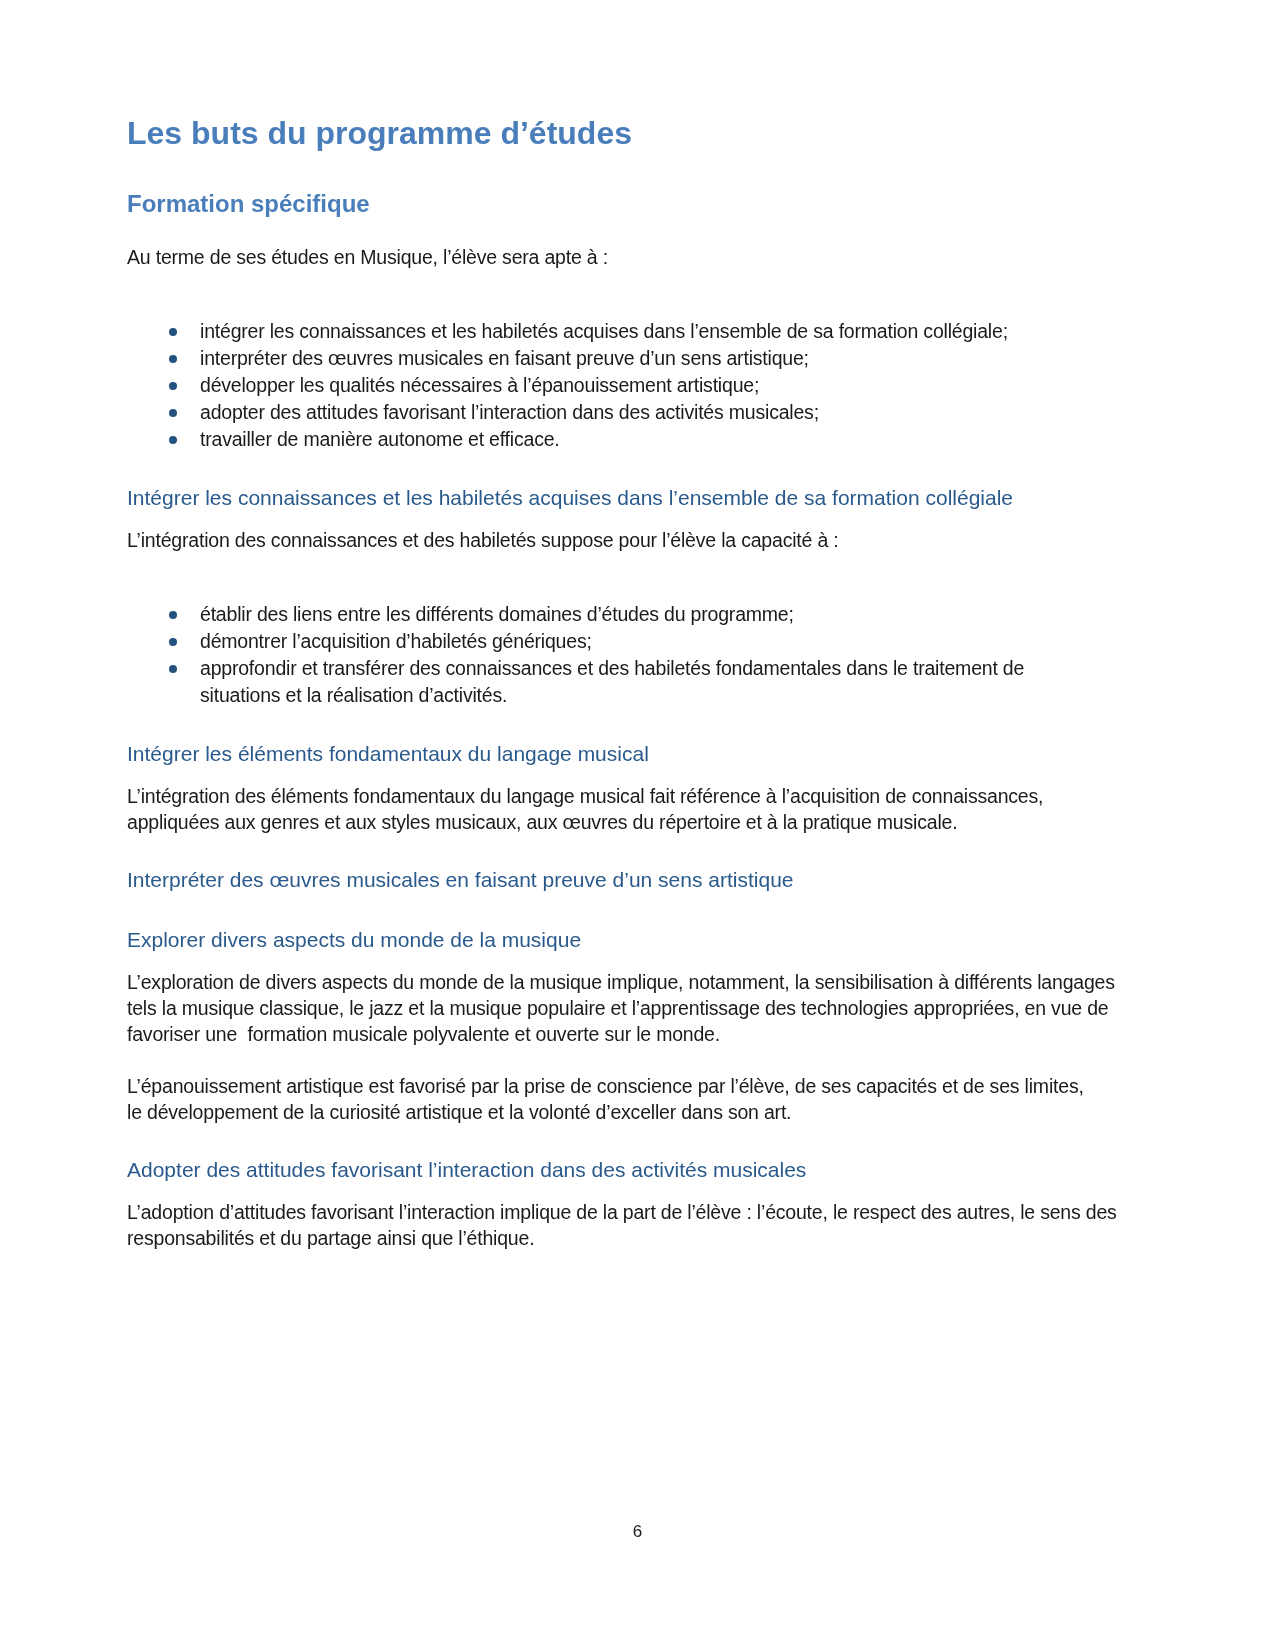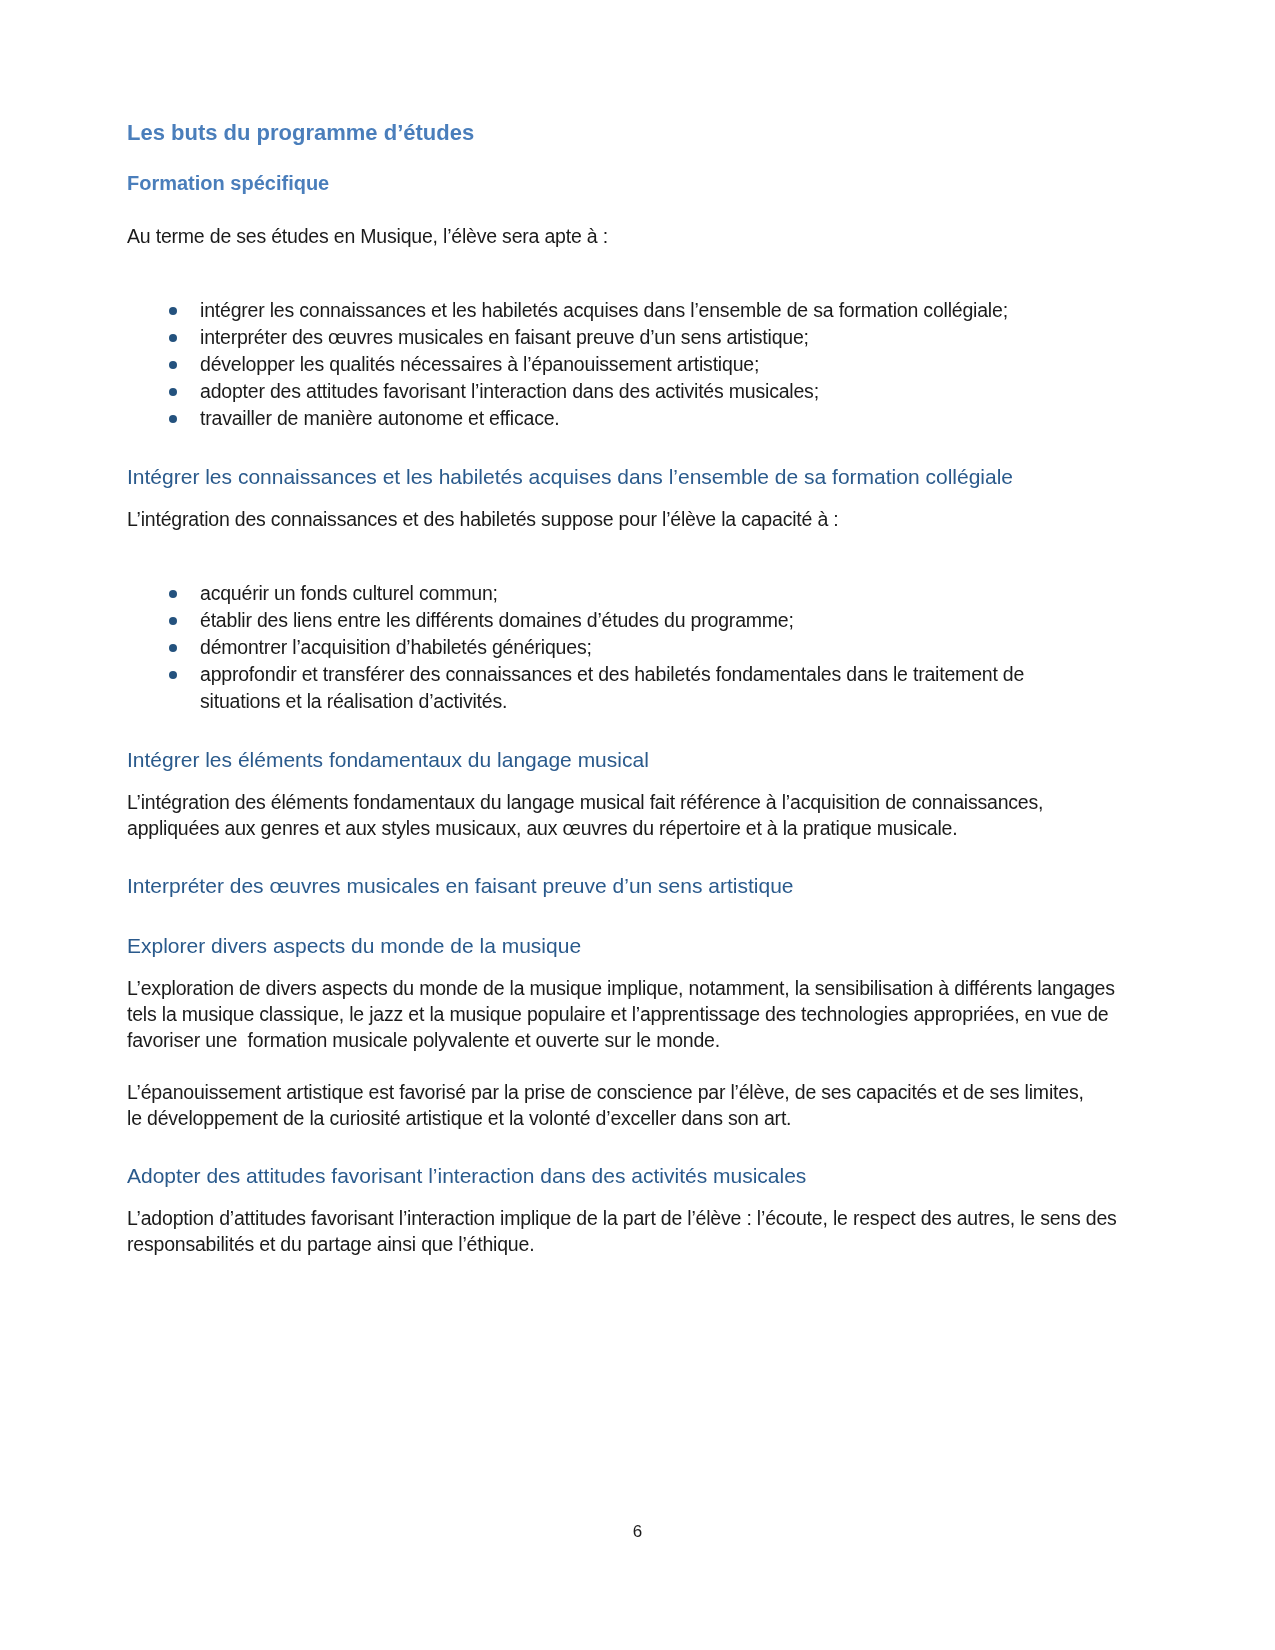--- a/index.html
+++ b/index.html
@@ -12,29 +12,29 @@
     overflow: hidden;
   }
   .page {
     box-sizing: border-box;
     width: 1275px;
     height: 1650px;
     padding: 116px 127px 0 127px;
     position: relative;
   }
   .doc-title {
-    font-size: 22px;
+    font-size: 32px;
     font-weight: bold;
     color: #4a7ebb;
     line-height: 34px;
-    margin: 0 0 19px 0;
+    margin: 0 0 40px 0;
     white-space: pre-wrap;
   }
   .doc-subtitle {
-    font-size: 20px;
+    font-size: 24px;
     font-weight: bold;
     color: #4a7ebb;
     line-height: 28px;
     margin: 0 0 26px 0;
     white-space: pre-wrap;
   }
   .para {
     font-size: 19.5px;
     line-height: 26px;
     letter-spacing: -0.2px;
@@ -109,21 +109,20 @@
     <li>développer les qualités nécessaires à l’épanouissement artistique;</li>
     <li>adopter des attitudes favorisant l’interaction dans des activités musicales;</li>
     <li>travailler de manière autonome et efficace.</li>
   </ul>
 
   <section>
     <h3 class="section-heading">Intégrer les connaissances et les habiletés acquises dans l’ensemble de sa formation collégiale</h3>
     <p class="para">L’intégration des connaissances et des habiletés suppose pour l’élève la capacité à :</p>
     <div class="list-gap"></div>
     <ul class="bullets">
-      <li>acquérir un fonds culturel commun;</li>
       <li>établir des liens entre les différents domaines d’études du programme;</li>
       <li>démontrer l’acquisition d’habiletés génériques;</li>
       <li>approfondir et transférer des connaissances et des habiletés fondamentales dans le traitement de situations et la réalisation d’activités.</li>
     </ul>
   </section>
 
   <section>
     <h3 class="section-heading">Intégrer les éléments fondamentaux du langage musical</h3>
     <p class="para w965">L’intégration des éléments fondamentaux du langage musical fait référence à l’acquisition de connaissances, appliquées aux genres et aux styles musicaux, aux œuvres du répertoire et à la pratique musicale.</p>
   </section>

